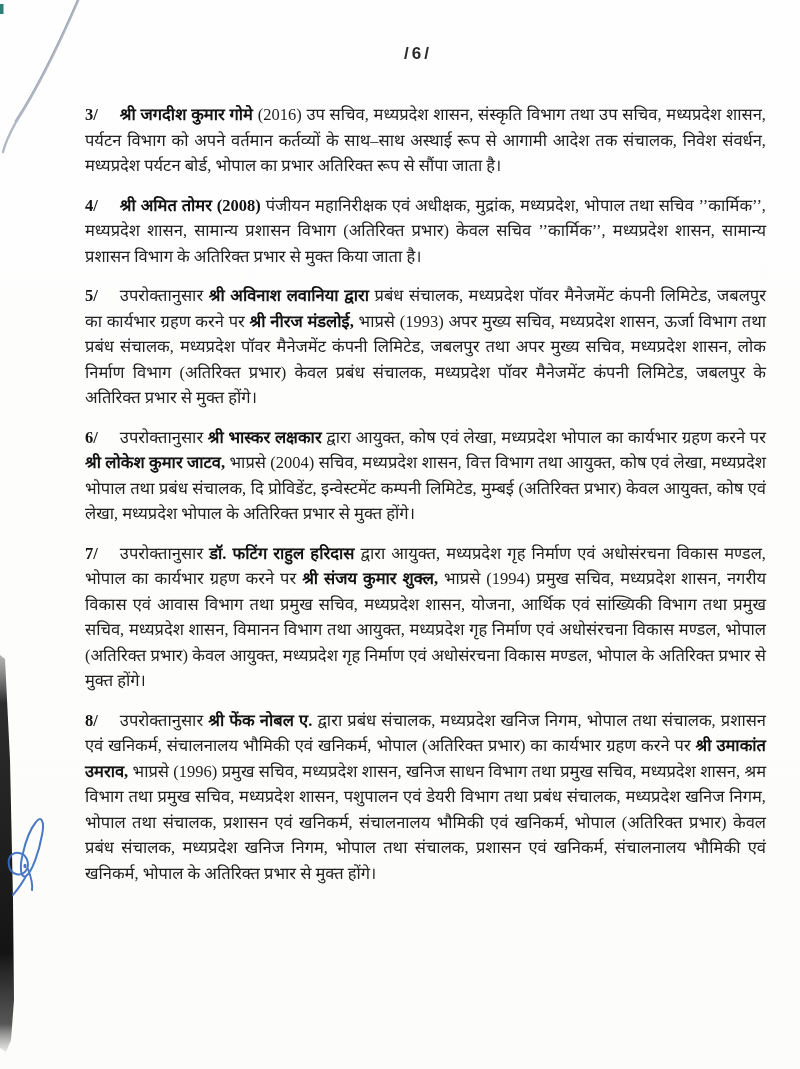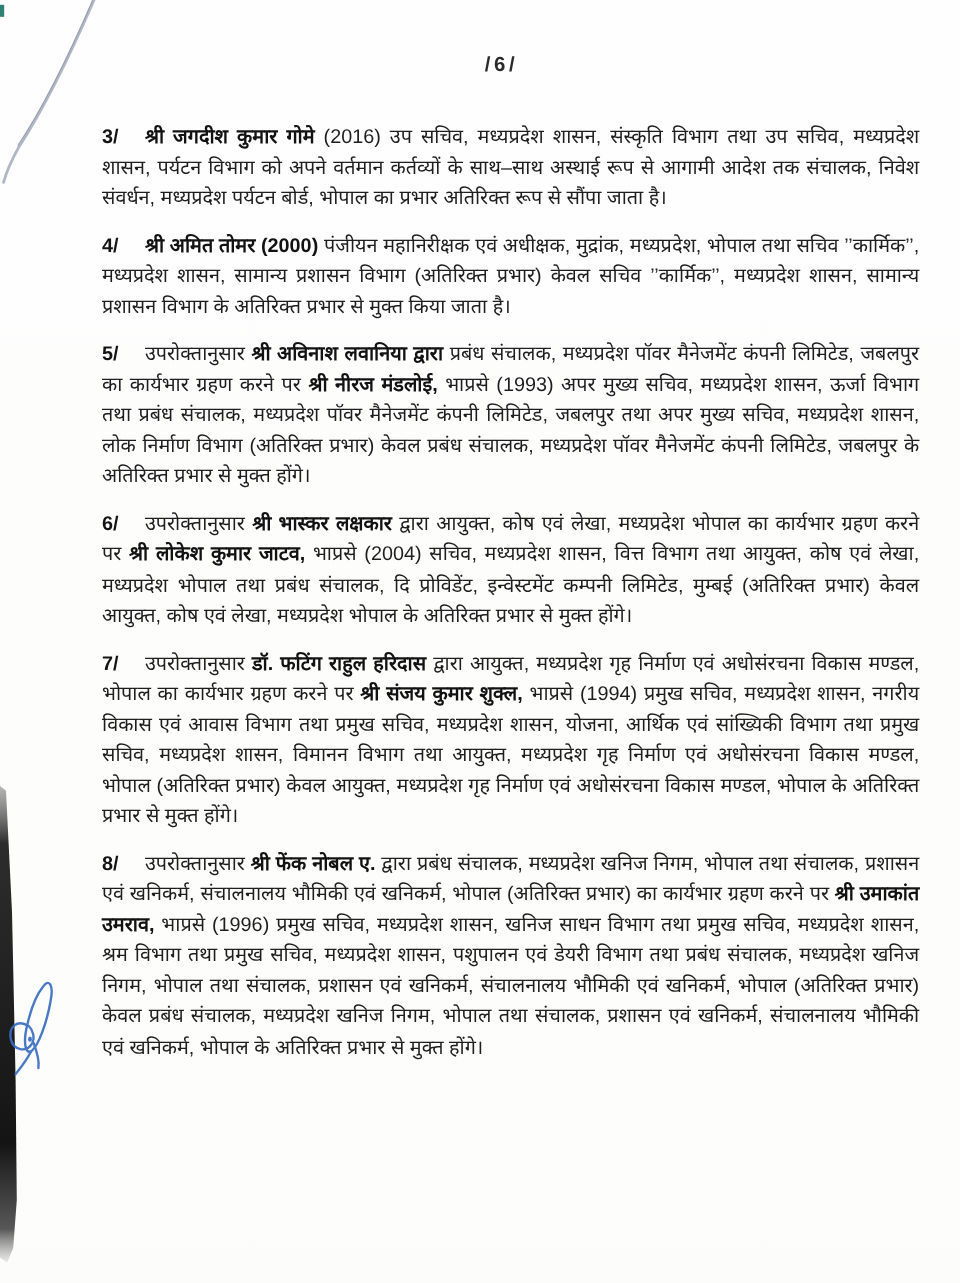--- a/index.html
+++ b/index.html
@@ -15,21 +15,21 @@
   .page-number{
     position:absolute;top:44px;left:18px;width:100%;
     text-align:center;font-size:17px;font-weight:600;
     letter-spacing:3px;color:#2a2a2a;
   }
   .doc-body{
     position:absolute;left:85px;top:102px;width:681px;
     font-size:16.5px;line-height:25.5px;color:#1e1e1e;
     text-align:justify;
   }
-  .para{margin:0 0 14px 0;}
+  .para{margin:0 0 14px 0;font-family:Liberation Serif, serif;}
   .para-num{font-weight:700;color:#141414;}
   .num-gap{display:inline-block;width:22px;}
   .para strong{font-weight:700;color:#121212;}
   .artifact-layer{
     position:absolute;left:0;top:0;width:800px;height:1069px;
     pointer-events:none;
   }
 </style>
 </head>
 <body>
@@ -60,20 +60,20 @@
       <path d="M 26 876 C 22 884, 17 890, 13 895"></path>
       <path d="M 28 869 C 31 877, 33 884, 32 890"></path>
       <ellipse cx="25" cy="866" rx="1.6" ry="2.2" fill="#3a6ec0" stroke="none"></ellipse>
     </g>
   </svg>
 
   <div class="page-number">/6/</div>
 
   <div class="doc-body">
       <p class="para"><span class="para-num">3/</span><span class="num-gap"></span><strong>श्री जगदीश कुमार गोमे</strong><span> (2016) उप सचिव, मध्यप्रदेश शासन, संस्कृति विभाग तथा उप सचिव, मध्यप्रदेश शासन, पर्यटन विभाग को अपने वर्तमान कर्तव्यों के साथ–साथ अस्थाई रूप से आगामी आदेश तक संचालक, निवेश संवर्धन, मध्यप्रदेश पर्यटन बोर्ड, भोपाल का प्रभार अतिरिक्त रूप से सौंपा जाता है।</span></p>
-      <p class="para"><span class="para-num">4/</span><span class="num-gap"></span><strong>श्री अमित तोमर (2000)</strong><span> पंजीयन महानिरीक्षक एवं अधीक्षक, मुद्रांक, मध्यप्रदेश, भोपाल तथा सचिव ’’कार्मिक’’, मध्यप्रदेश शासन, सामान्य प्रशासन विभाग (अतिरिक्त प्रभार) केवल सचिव ’’कार्मिक’’, मध्यप्रदेश शासन, सामान्य प्रशासन विभाग के अतिरिक्त प्रभार से मुक्त किया जाता है।</span></p>
+      <p class="para"><span class="para-num">4/</span><span class="num-gap"></span><strong>श्री अमित तोमर (2008)</strong><span> पंजीयन महानिरीक्षक एवं अधीक्षक, मुद्रांक, मध्यप्रदेश, भोपाल तथा सचिव ’’कार्मिक’’, मध्यप्रदेश शासन, सामान्य प्रशासन विभाग (अतिरिक्त प्रभार) केवल सचिव ’’कार्मिक’’, मध्यप्रदेश शासन, सामान्य प्रशासन विभाग के अतिरिक्त प्रभार से मुक्त किया जाता है।</span></p>
       <p class="para"><span class="para-num">5/</span><span class="num-gap"></span><span>उपरोक्तानुसार </span><strong>श्री अविनाश लवानिया द्वारा</strong><span> प्रबंध संचालक, मध्यप्रदेश पॉवर मैनेजमेंट कंपनी लिमिटेड, जबलपुर का कार्यभार ग्रहण करने पर </span><strong>श्री नीरज मंडलोई,</strong><span> भाप्रसे (1993) अपर मुख्य सचिव, मध्यप्रदेश शासन, ऊर्जा विभाग तथा प्रबंध संचालक, मध्यप्रदेश पॉवर मैनेजमेंट कंपनी लिमिटेड, जबलपुर तथा अपर मुख्य सचिव, मध्यप्रदेश शासन, लोक निर्माण विभाग (अतिरिक्त प्रभार) केवल प्रबंध संचालक, मध्यप्रदेश पॉवर मैनेजमेंट कंपनी लिमिटेड, जबलपुर के अतिरिक्त प्रभार से मुक्त होंगे।</span></p>
       <p class="para"><span class="para-num">6/</span><span class="num-gap"></span><span>उपरोक्तानुसार </span><strong>श्री भास्कर लक्षकार</strong><span> द्वारा आयुक्त, कोष एवं लेखा, मध्यप्रदेश भोपाल का कार्यभार ग्रहण करने पर </span><strong>श्री लोकेश कुमार जाटव,</strong><span> भाप्रसे (2004) सचिव, मध्यप्रदेश शासन, वित्त विभाग तथा आयुक्त, कोष एवं लेखा, मध्यप्रदेश भोपाल तथा प्रबंध संचालक, दि प्रोविडेंट, इन्वेस्टमेंट कम्पनी लिमिटेड, मुम्बई (अतिरिक्त प्रभार) केवल आयुक्त, कोष एवं लेखा, मध्यप्रदेश भोपाल के अतिरिक्त प्रभार से मुक्त होंगे।</span></p>
       <p class="para"><span class="para-num">7/</span><span class="num-gap"></span><span>उपरोक्तानुसार </span><strong>डॉ. फटिंग राहुल हरिदास</strong><span> द्वारा आयुक्त, मध्यप्रदेश गृह निर्माण एवं अधोसंरचना विकास मण्डल, भोपाल का कार्यभार ग्रहण करने पर </span><strong>श्री संजय कुमार शुक्ल,</strong><span> भाप्रसे (1994) प्रमुख सचिव, मध्यप्रदेश शासन, नगरीय विकास एवं आवास विभाग तथा प्रमुख सचिव, मध्यप्रदेश शासन, योजना, आर्थिक एवं सांख्यिकी विभाग तथा प्रमुख सचिव, मध्यप्रदेश शासन, विमानन विभाग तथा आयुक्त, मध्यप्रदेश गृह निर्माण एवं अधोसंरचना विकास मण्डल, भोपाल (अतिरिक्त प्रभार) केवल आयुक्त, मध्यप्रदेश गृह निर्माण एवं अधोसंरचना विकास मण्डल, भोपाल के अतिरिक्त प्रभार से मुक्त होंगे।</span></p>
       <p class="para"><span class="para-num">8/</span><span class="num-gap"></span><span>उपरोक्तानुसार </span><strong>श्री फेंक नोबल ए.</strong><span> द्वारा प्रबंध संचालक, मध्यप्रदेश खनिज निगम, भोपाल तथा संचालक, प्रशासन एवं खनिकर्म, संचालनालय भौमिकी एवं खनिकर्म, भोपाल (अतिरिक्त प्रभार) का कार्यभार ग्रहण करने पर </span><strong>श्री उमाकांत उमराव,</strong><span> भाप्रसे (1996) प्रमुख सचिव, मध्यप्रदेश शासन, खनिज साधन विभाग तथा प्रमुख सचिव, मध्यप्रदेश शासन, श्रम विभाग तथा प्रमुख सचिव, मध्यप्रदेश शासन, पशुपालन एवं डेयरी विभाग तथा प्रबंध संचालक, मध्यप्रदेश खनिज निगम, भोपाल तथा संचालक, प्रशासन एवं खनिकर्म, संचालनालय भौमिकी एवं खनिकर्म, भोपाल (अतिरिक्त प्रभार) केवल प्रबंध संचालक, मध्यप्रदेश खनिज निगम, भोपाल तथा संचालक, प्रशासन एवं खनिकर्म, संचालनालय भौमिकी एवं खनिकर्म, भोपाल के अतिरिक्त प्रभार से मुक्त होंगे।</span></p>
     </div>
 
 </div>
 
 </body></html>

